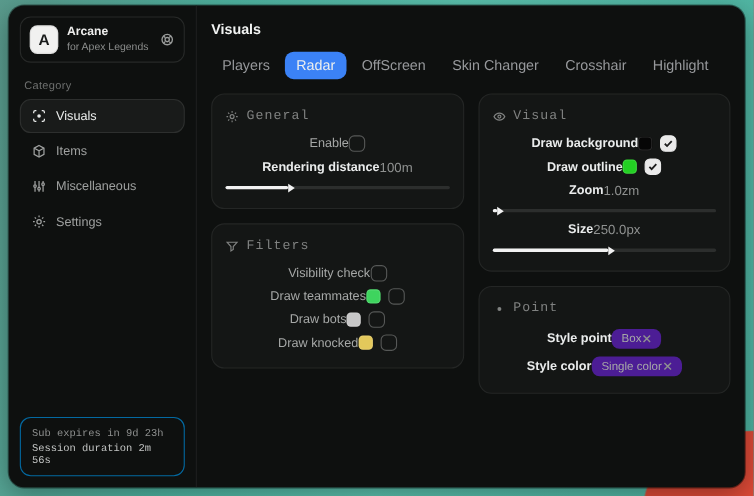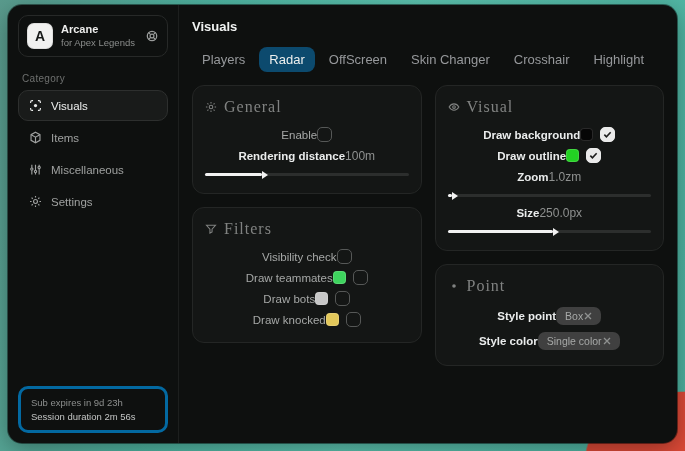--- a/index.html
+++ b/index.html
@@ -20,51 +20,51 @@
   .app-names{flex:1;line-height:1.25;}
   .app-name{font-size:11px;font-weight:700;color:#ededec;}
   .app-sub{font-size:9.5px;color:#8b8d8c;}
   .icon{display:inline-flex;flex:none;}
   .icon svg{display:block;}
   .category{margin:16px 4px 6px;font-size:10px;color:#6e706f;letter-spacing:.3px;}
   .nav{display:flex;flex-direction:column;gap:1px;}
   .nav-item{height:29px;display:flex;align-items:center;gap:9px;padding:0 10px;border-radius:10px;
     color:#9fa1a0;font-size:11.5px;border:1px solid transparent;cursor:default;}
   .nav-item.selected{background:#191b1a;border-color:#2d2f2e;color:#edefee;}
-  .side-footer{margin-top:auto;border:3px solid #0369a1;border-radius:10px;padding:8px 10px;
-    font-family:Liberation Sans, sans-serif;}
+  .side-footer{margin-top:auto;border:1px solid #0369a1;border-radius:10px;padding:8px 10px;
+    font-family:Liberation Mono, monospace;}
   .foot1{font-size:9.5px;color:#8d8f8e;margin-bottom:3px;}
   .foot2{font-size:9.5px;color:#c3c5c4;}
   
   .main{flex:1;padding:14px 13px;display:flex;flex-direction:column;box-sizing:border-box;}
   .page-title{font-size:13px;font-weight:700;color:#f1f3f2;}
   .tabs{margin-top:13px;display:flex;align-items:center;gap:4px;}
   .tab{padding:5px 10px;font-size:13px;color:#96989b;border-radius:8px;cursor:default;white-space:nowrap;}
-  .tab.selected{background:#0c4a6e;color:#edefee;}
+  .tab.selected{background:#3b82f6;color:#edefee;}
   .content{margin-top:13px;display:grid;grid-template-columns:1fr 1fr;gap:13px;align-items:start;}
   .col{display:flex;flex-direction:column;gap:13px;}
   .card{background:#141615;border:1px solid #242625;border-radius:12px;padding:10px 12px 12px;}
-  .card-head{display:flex;align-items:center;gap:7px;color:#808281;
-    font-family:Liberation Serif, serif;font-size:16px;letter-spacing:1px;margin:2px 0 8px;}
+  .card-head{display:flex;align-items:flex-end;gap:7px;color:#808281;
+    font-family:Liberation Mono, monospace;font-size:12px;letter-spacing:1px;margin:2px 0 8px;}
   .row{display:flex;align-items:center;justify-content:center;min-height:21px;}
   .row-tall{min-height:25px;}
   .lbl{font-size:11.5px;color:#a6a8a7;}
   .lbl-strong{font-size:11.5px;font-weight:700;color:#eaecec;}
   .val{font-size:12px;color:#8f9190;}
   .ctrls{display:flex;align-items:center;gap:7px;}
   .checkbox{width:15px;height:15px;border:1.5px solid #565857;border-radius:5px;box-sizing:border-box;
     display:grid;place-items:center;background:transparent;}
   .checkbox.checked{background:#eaeaea;border-color:#eaeaea;}
   .swatch{width:13px;height:13px;border-radius:4px;box-shadow:inset 0 0 0 1px rgba(255,255,255,.14);}
   .slider{position:relative;height:9px;margin:4px 0 2px;}
   .slider-track{position:absolute;left:0;right:0;top:3px;height:3px;background:#2c2e2d;border-radius:2px;}
   .slider-fill{position:absolute;left:0;top:3px;height:3px;background:#f2f2f2;border-radius:2px;}
   .slider-fill::after{content:"";position:absolute;right:-6px;top:50%;transform:translateY(-50%);
     border-left:6px solid #f2f2f2;border-top:4px solid transparent;border-bottom:4px solid transparent;}
-  .pill{display:flex;align-items:center;gap:1px;background:#404040;border-radius:7px;
+  .pill{display:flex;align-items:center;gap:1px;background:#4c1d95;border-radius:7px;
     padding:3px 9px;font-size:10.5px;color:#a6a8a7;}
   .pill .x{color:#8f9190;}
 </style>
 </head>
 <body>
 
 <div class="window">
 
   <aside class="sidebar">
     <div class="side-header">

